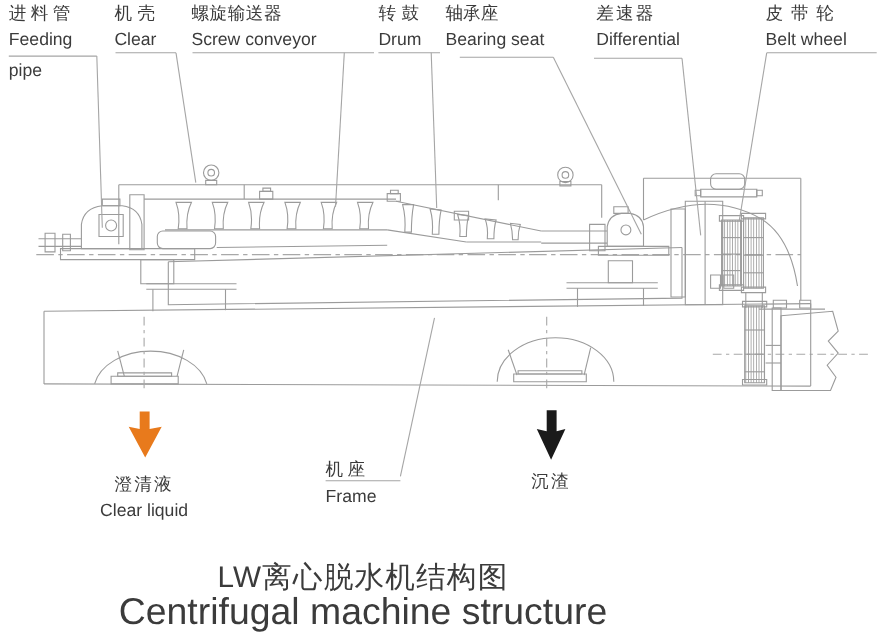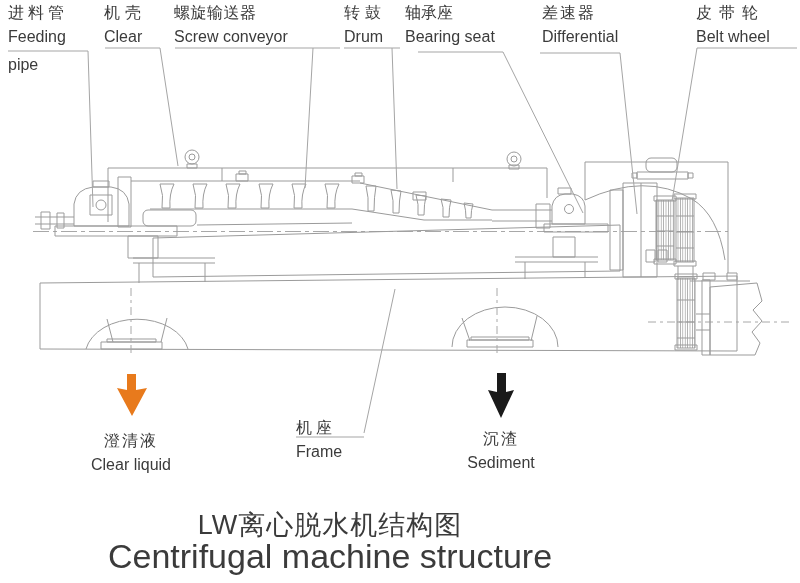--- a/index.html
+++ b/index.html
@@ -263,21 +263,20 @@
     <div class="en">Frame</div>
   </div>
 
   <div class="lbl ctr" style="left:31px;top:429px;width:200px;">
     <div class="zh" style="letter-spacing:2px;">澄清液</div>
     <div class="en">Clear liquid</div>
   </div>
 
   <div class="lbl ctr" style="left:401px;top:427px;width:200px;">
     <div class="zh" style="letter-spacing:2px;">沉渣</div>
-    <div class="en">Sediment</div>
   </div>
 
   <div id="title-block">
     <div id="title-zh">LW离心脱水机结构图</div>
     <div id="title-en">Centrifugal machine structure</div>
   </div>
 
 </div>
 
 </body></html>

